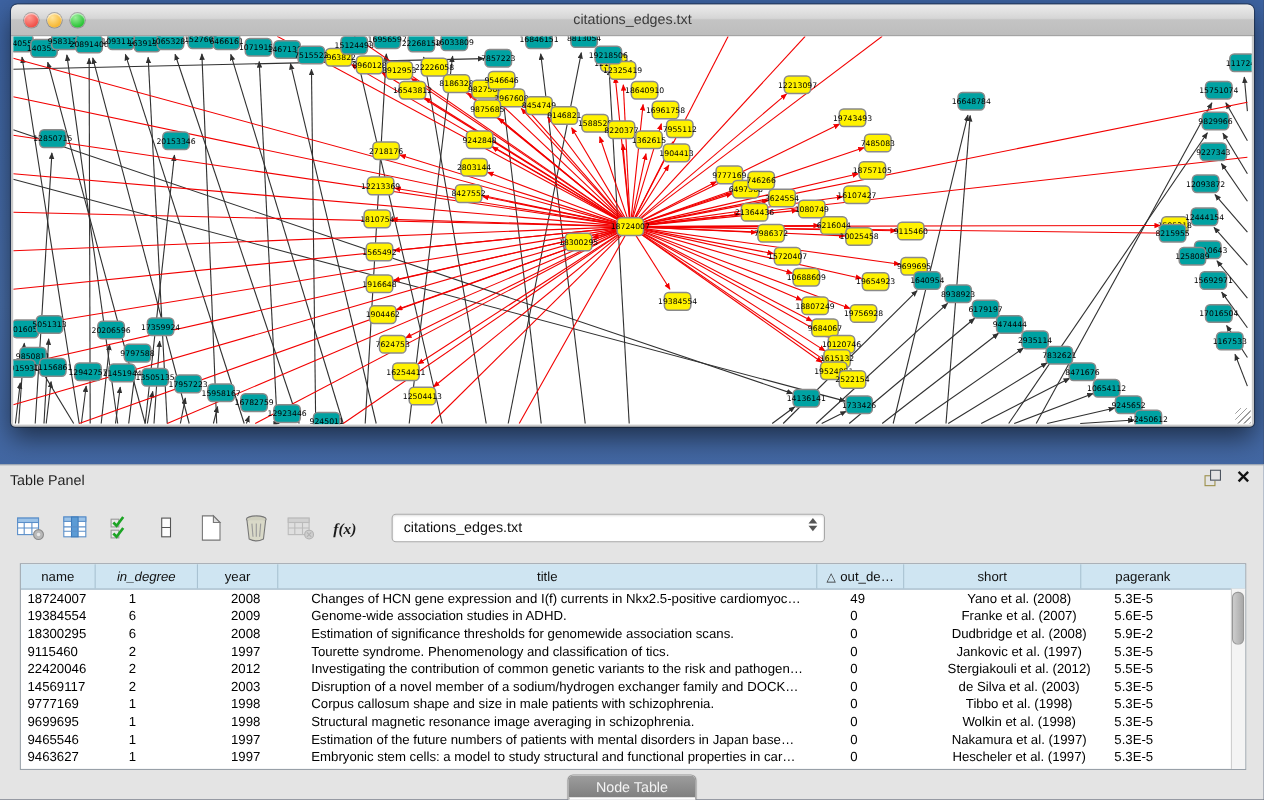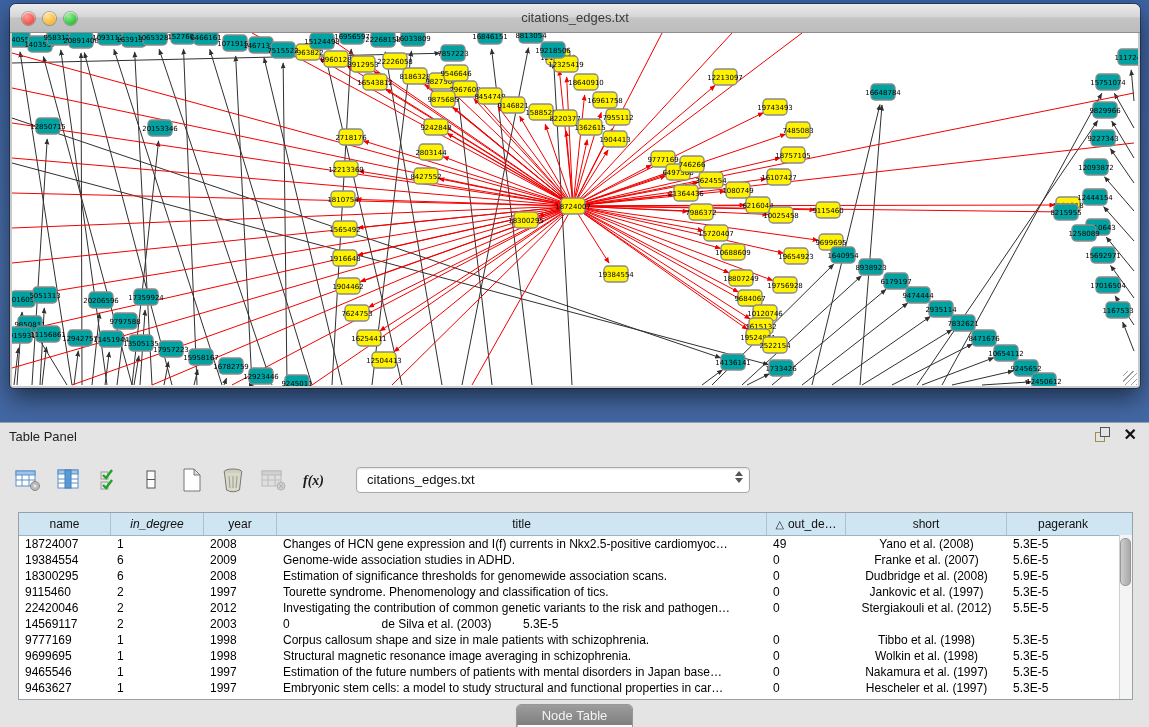--- a/index.html
+++ b/index.html
@@ -844,21 +844,21 @@
         <span class="combo-text">citations_edges.txt</span>
         <span class="combo-arrows">
             <span class="tri-up"></span>
             <span class="tri-dn"></span>
           </span>
       </span>
     </div>
 
     <div class="tablebox">
       <div class="thead" id="thead">
-          <div class="th" style="width: 92px;">
+          <div class="th" style="width: 68px;">
             <span>name</span>
           </div>
           <div class="th" style="width: 93px; font-style: italic;">
             <span>in_degree</span>
           </div>
           <div class="th" style="width: 73px;">
             <span>year</span>
           </div>
           <div class="th" style="width: 490px;">
             <span>title</span>
@@ -893,21 +893,21 @@
             <div class="td center" style="width: 161px;">Franke et al. (2007)</div>
             <div class="td" style="width: 112px;">5.6E-5</div>
           </div>
           <div class="trow">
             <div class="td" style="width: 92px;">18300295</div>
             <div class="td" style="width: 93px;">6</div>
             <div class="td" style="width: 73px;">2008</div>
             <div class="td" style="width: 490px;">Estimation of significance thresholds for genomewide association scans.</div>
             <div class="td" style="width: 79px;">0</div>
             <div class="td center" style="width: 161px;">Dudbridge et al. (2008)</div>
-            <div class="td" style="width: 112px;">5.9E-5</div>
+            <div class="td" style="width: 112px;">5.9E-2</div>
           </div>
           <div class="trow">
             <div class="td" style="width: 92px;">9115460</div>
             <div class="td" style="width: 93px;">2</div>
             <div class="td" style="width: 73px;">1997</div>
             <div class="td" style="width: 490px;">Tourette syndrome. Phenomenology and classification of tics.</div>
             <div class="td" style="width: 79px;">0</div>
             <div class="td center" style="width: 161px;">Jankovic et al. (1997)</div>
             <div class="td" style="width: 112px;">5.3E-5</div>
           </div>
@@ -917,20 +917,21 @@
             <div class="td" style="width: 73px;">2012</div>
             <div class="td" style="width: 490px;">Investigating the contribution of common genetic variants to the risk and pathogen…</div>
             <div class="td" style="width: 79px;">0</div>
             <div class="td center" style="width: 161px;">Stergiakouli et al. (2012)</div>
             <div class="td" style="width: 112px;">5.5E-5</div>
           </div>
           <div class="trow">
             <div class="td" style="width: 92px;">14569117</div>
             <div class="td" style="width: 93px;">2</div>
             <div class="td" style="width: 73px;">2003</div>
+            <div class="td" style="width: 490px;">Disruption of a novel member of a sodium/hydrogen exchanger family and DOCK…</div>
             <div class="td" style="width: 79px;">0</div>
             <div class="td center" style="width: 161px;">de Silva et al. (2003)</div>
             <div class="td" style="width: 112px;">5.3E-5</div>
           </div>
           <div class="trow">
             <div class="td" style="width: 92px;">9777169</div>
             <div class="td" style="width: 93px;">1</div>
             <div class="td" style="width: 73px;">1998</div>
             <div class="td" style="width: 490px;">Corpus callosum shape and size in male patients with schizophrenia.</div>
             <div class="td" style="width: 79px;">0</div>

